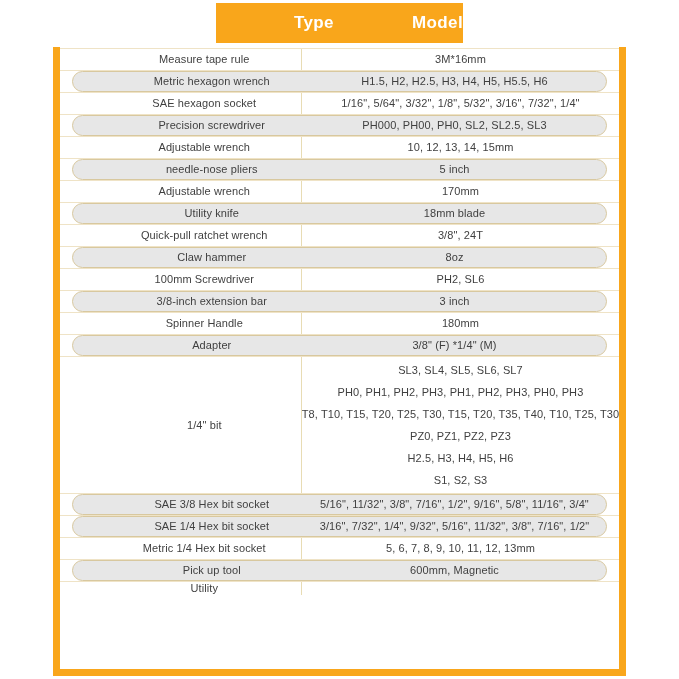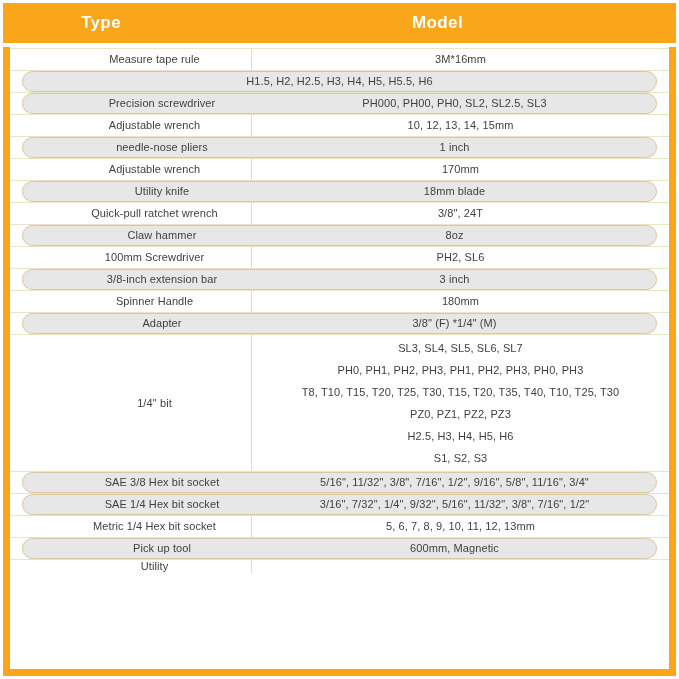--- a/index.html
+++ b/index.html
@@ -11,21 +11,21 @@
     --text:#3F3F3F;
   }
   html,body{margin:0;padding:0;}
   body{
     width:679px;height:679px;background:#ffffff;
     font-family:"Liberation Sans","DejaVu Sans",sans-serif;
     color:var(--text);position:relative;overflow:hidden;
   }
   .sheet{
     position:absolute;left:3px;top:3px;width:673px;height:673px;
-    display:flex;flex-direction:column;
+    display:flex;flex-direction:column;align-items:center;
   }
   .header{
     height:40px;flex:0 0 40px;background:var(--accent);
     display:flex;align-items:stretch;
     color:#ffffff;font-weight:bold;font-size:17px;letter-spacing:0.4px;
   }
   .h-cell{display:flex;align-items:center;justify-content:center;}
   .h-type{width:196px;}
   .h-model{flex:1;}
   .gap{height:4px;flex:0 0 4px;background:#ffffff;}
@@ -73,39 +73,46 @@
   <div class="gap"></div>
   <div class="frame">
       <div class="row white">
     <div class="pill">
       <div class="cell type-cell">Measure tape rule</div>
       <div class="cell model-cell">3M*16mm</div>
     </div>
   </div>
       <div class="row gray">
     <div class="pill">
+      <div class="cell type-cell">Metric hexagon wrench</div>
       <div class="cell model-cell">H1.5, H2, H2.5, H3, H4, H5, H5.5, H6</div>
+    </div>
+  </div>
+      <div class="row white">
+    <div class="pill">
+      <div class="cell type-cell">SAE hexagon socket</div>
+      <div class="cell model-cell">1/16", 5/64", 3/32", 1/8", 5/32", 3/16", 7/32", 1/4"</div>
     </div>
   </div>
       <div class="row gray">
     <div class="pill">
       <div class="cell type-cell">Precision screwdriver</div>
       <div class="cell model-cell">PH000, PH00, PH0, SL2, SL2.5, SL3</div>
     </div>
   </div>
       <div class="row white">
     <div class="pill">
       <div class="cell type-cell">Adjustable wrench</div>
       <div class="cell model-cell">10, 12, 13, 14, 15mm</div>
     </div>
   </div>
       <div class="row gray">
     <div class="pill">
       <div class="cell type-cell">needle-nose pliers</div>
-      <div class="cell model-cell">1 inch</div>
+      <div class="cell model-cell">5 inch</div>
     </div>
   </div>
       <div class="row white">
     <div class="pill">
       <div class="cell type-cell">Adjustable wrench</div>
       <div class="cell model-cell">170mm</div>
     </div>
   </div>
       <div class="row gray">
     <div class="pill">

